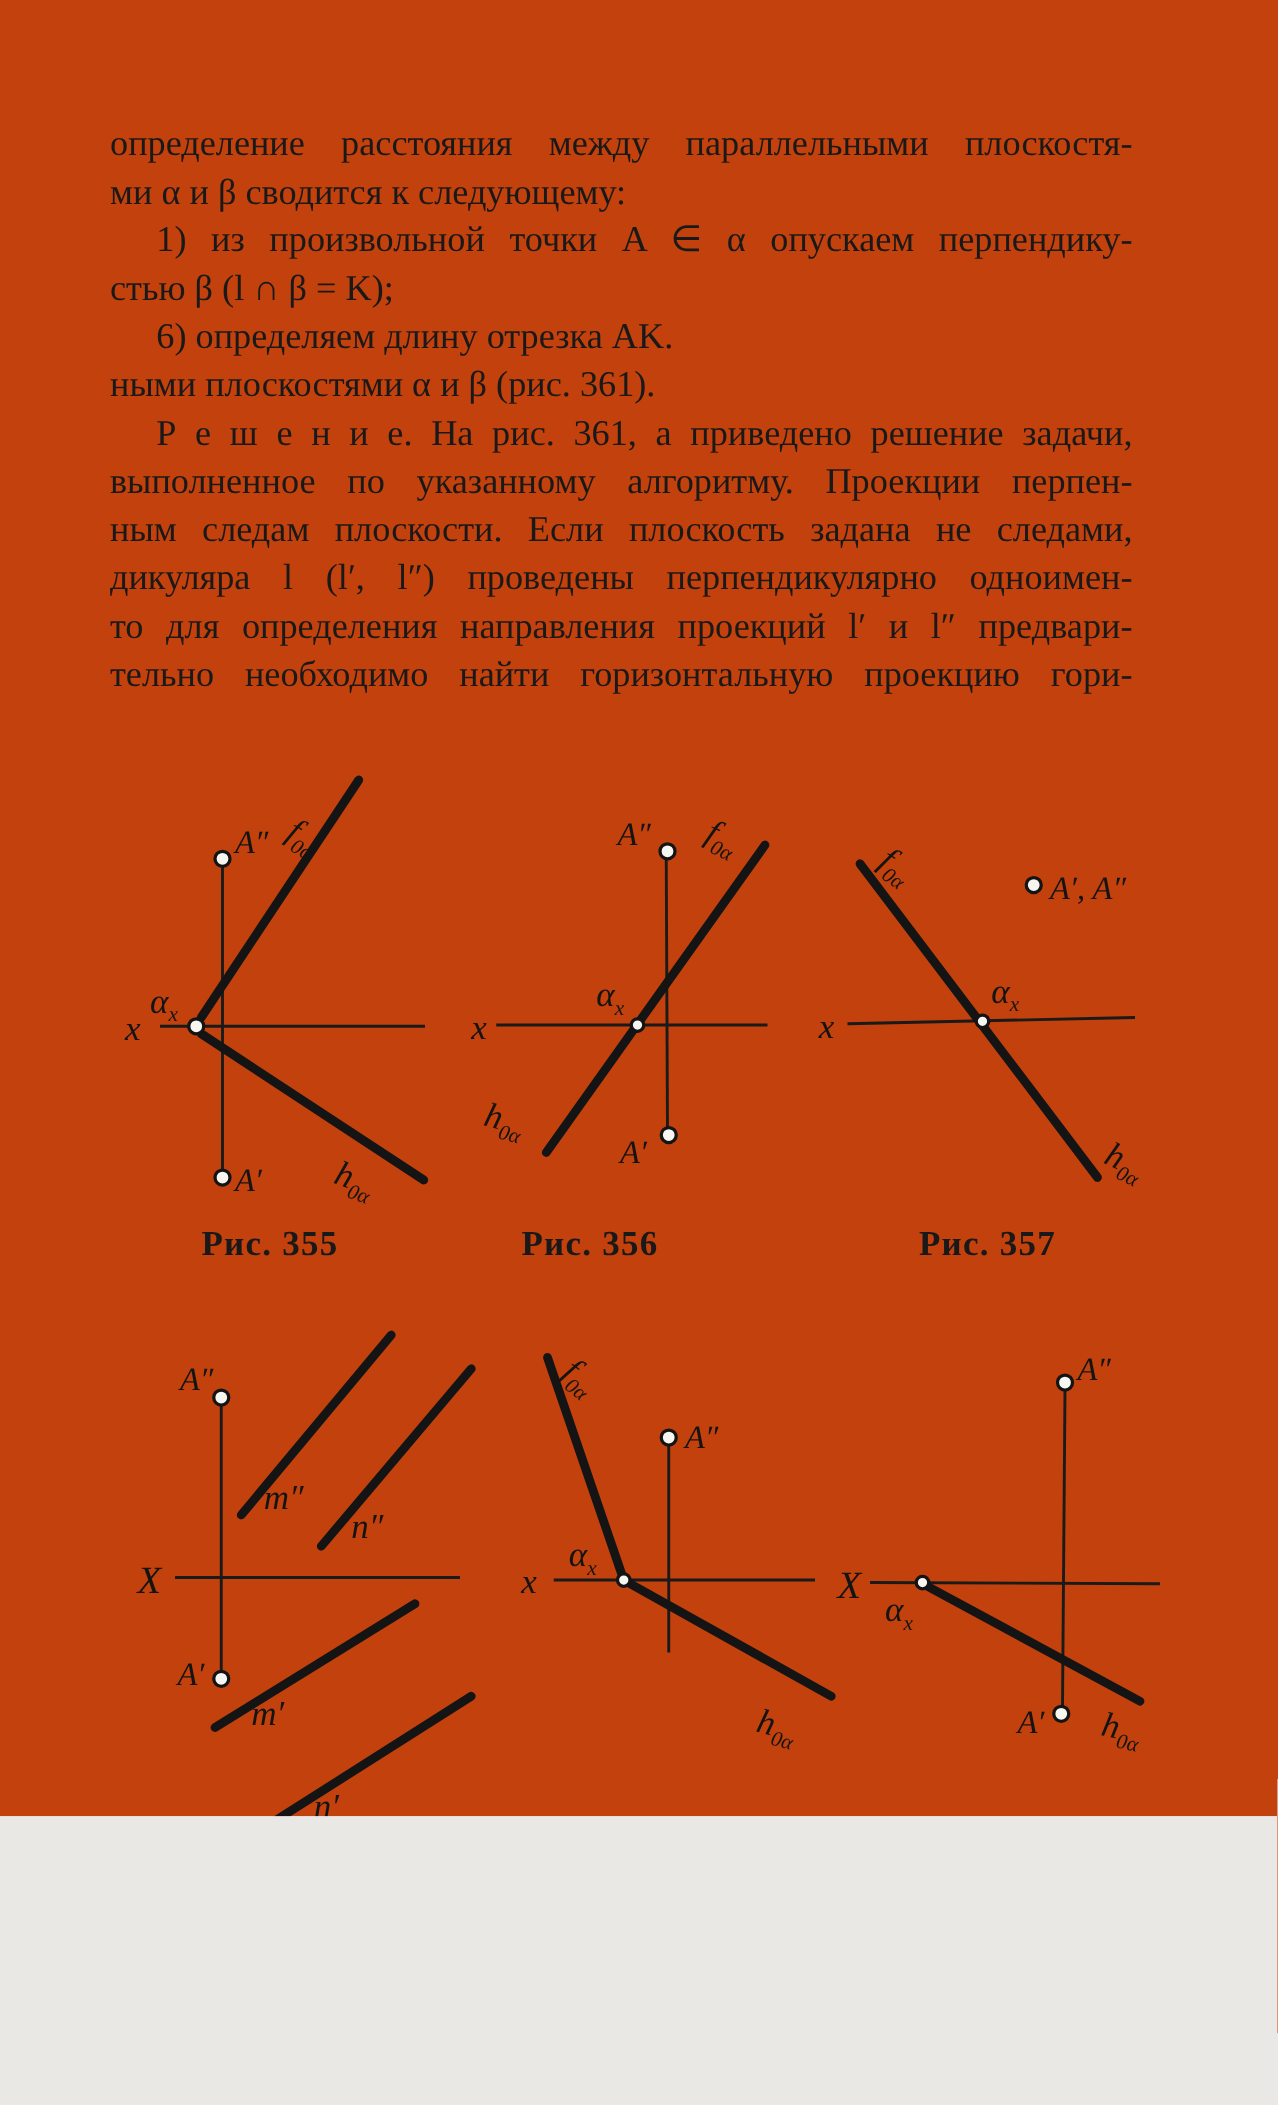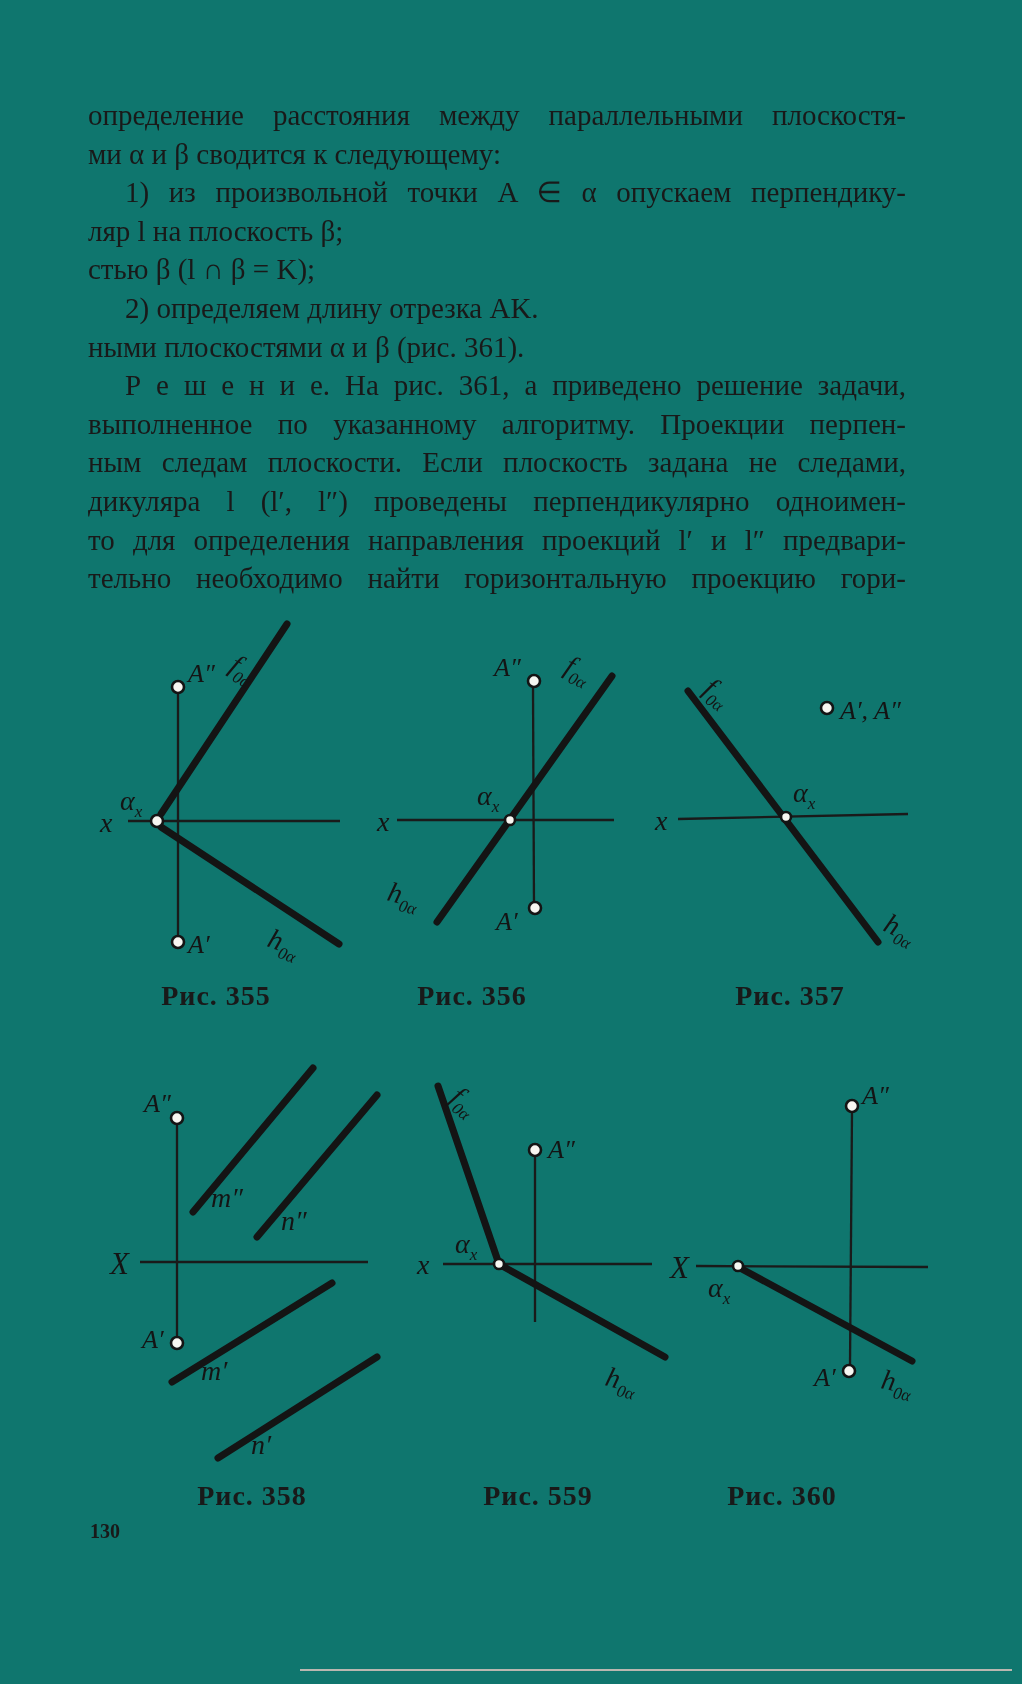--- a/index.html
+++ b/index.html
@@ -1,16 +1,16 @@
 <!DOCTYPE html>
 <html><head>
 <meta charset="utf-8">
 <style>
   html,body{margin:0;padding:0;background:#e9e8e4;}
-  .page{position:relative;width:1022px;height:1684px;background:#0f766e;
+  .page{position:relative;width:1022px;height:1453px;background:#c2410c;
         font-family:"Liberation Serif",serif;color:#191919;overflow:hidden;}
   
   .textblock{position:absolute;left:88px;top:96px;width:818px;
              font-size:29px;line-height:38.6px;}
   .ln{min-height:38.6px;}
   .j{text-align:justify;text-align-last:justify;}
   .ind{padding-left:37px;}
   .b{font-weight:bold;}
   
   .cap{position:absolute;font-weight:bold;font-size:28px;white-space:nowrap;
@@ -30,23 +30,22 @@
 </style>
 </head>
 <body>
 
 <div class="page">
 
   <div class="textblock">
     <div class="ln j">определение расстояния между параллельными плоскостя-</div>
     <div class="ln">ми α и β сводится к следующему:</div>
     <div class="ln ind j">1) из произвольной точки A ∈ α опускаем перпендику-</div>
-    <div class="ln">ляр l на плоскость β;</div>
     <div class="ln">стью β (l ∩ β = K);</div>
-    <div class="ln ind">2) определяем длину отрезка AK.</div>
+    <div class="ln ind">6) определяем длину отрезка AK.</div>
     <div class="ln">ными плоскостями α и β (рис. 361).</div>
     <div class="ln ind j">Р е ш е н и е. На рис. 361, а приведено решение задачи,</div>
     <div class="ln j">выполненное по указанному алгоритму. Проекции перпен-</div>
     <div class="ln j">ным следам плоскости. Если плоскость задана не следами,</div>
     <div class="ln j">дикуляра l (l′, l″) проведены перпендикулярно одноимен-</div>
     <div class="ln j">то для определения направления проекций l′ и l″ предвари-</div>
     <div class="ln j">тельно необходимо найти горизонтальную проекцию гори-</div>
   </div>
 
   <svg class="fig" style="left:95px;top:612px;width:255px;height:372px" viewBox="95 612 255 372">

